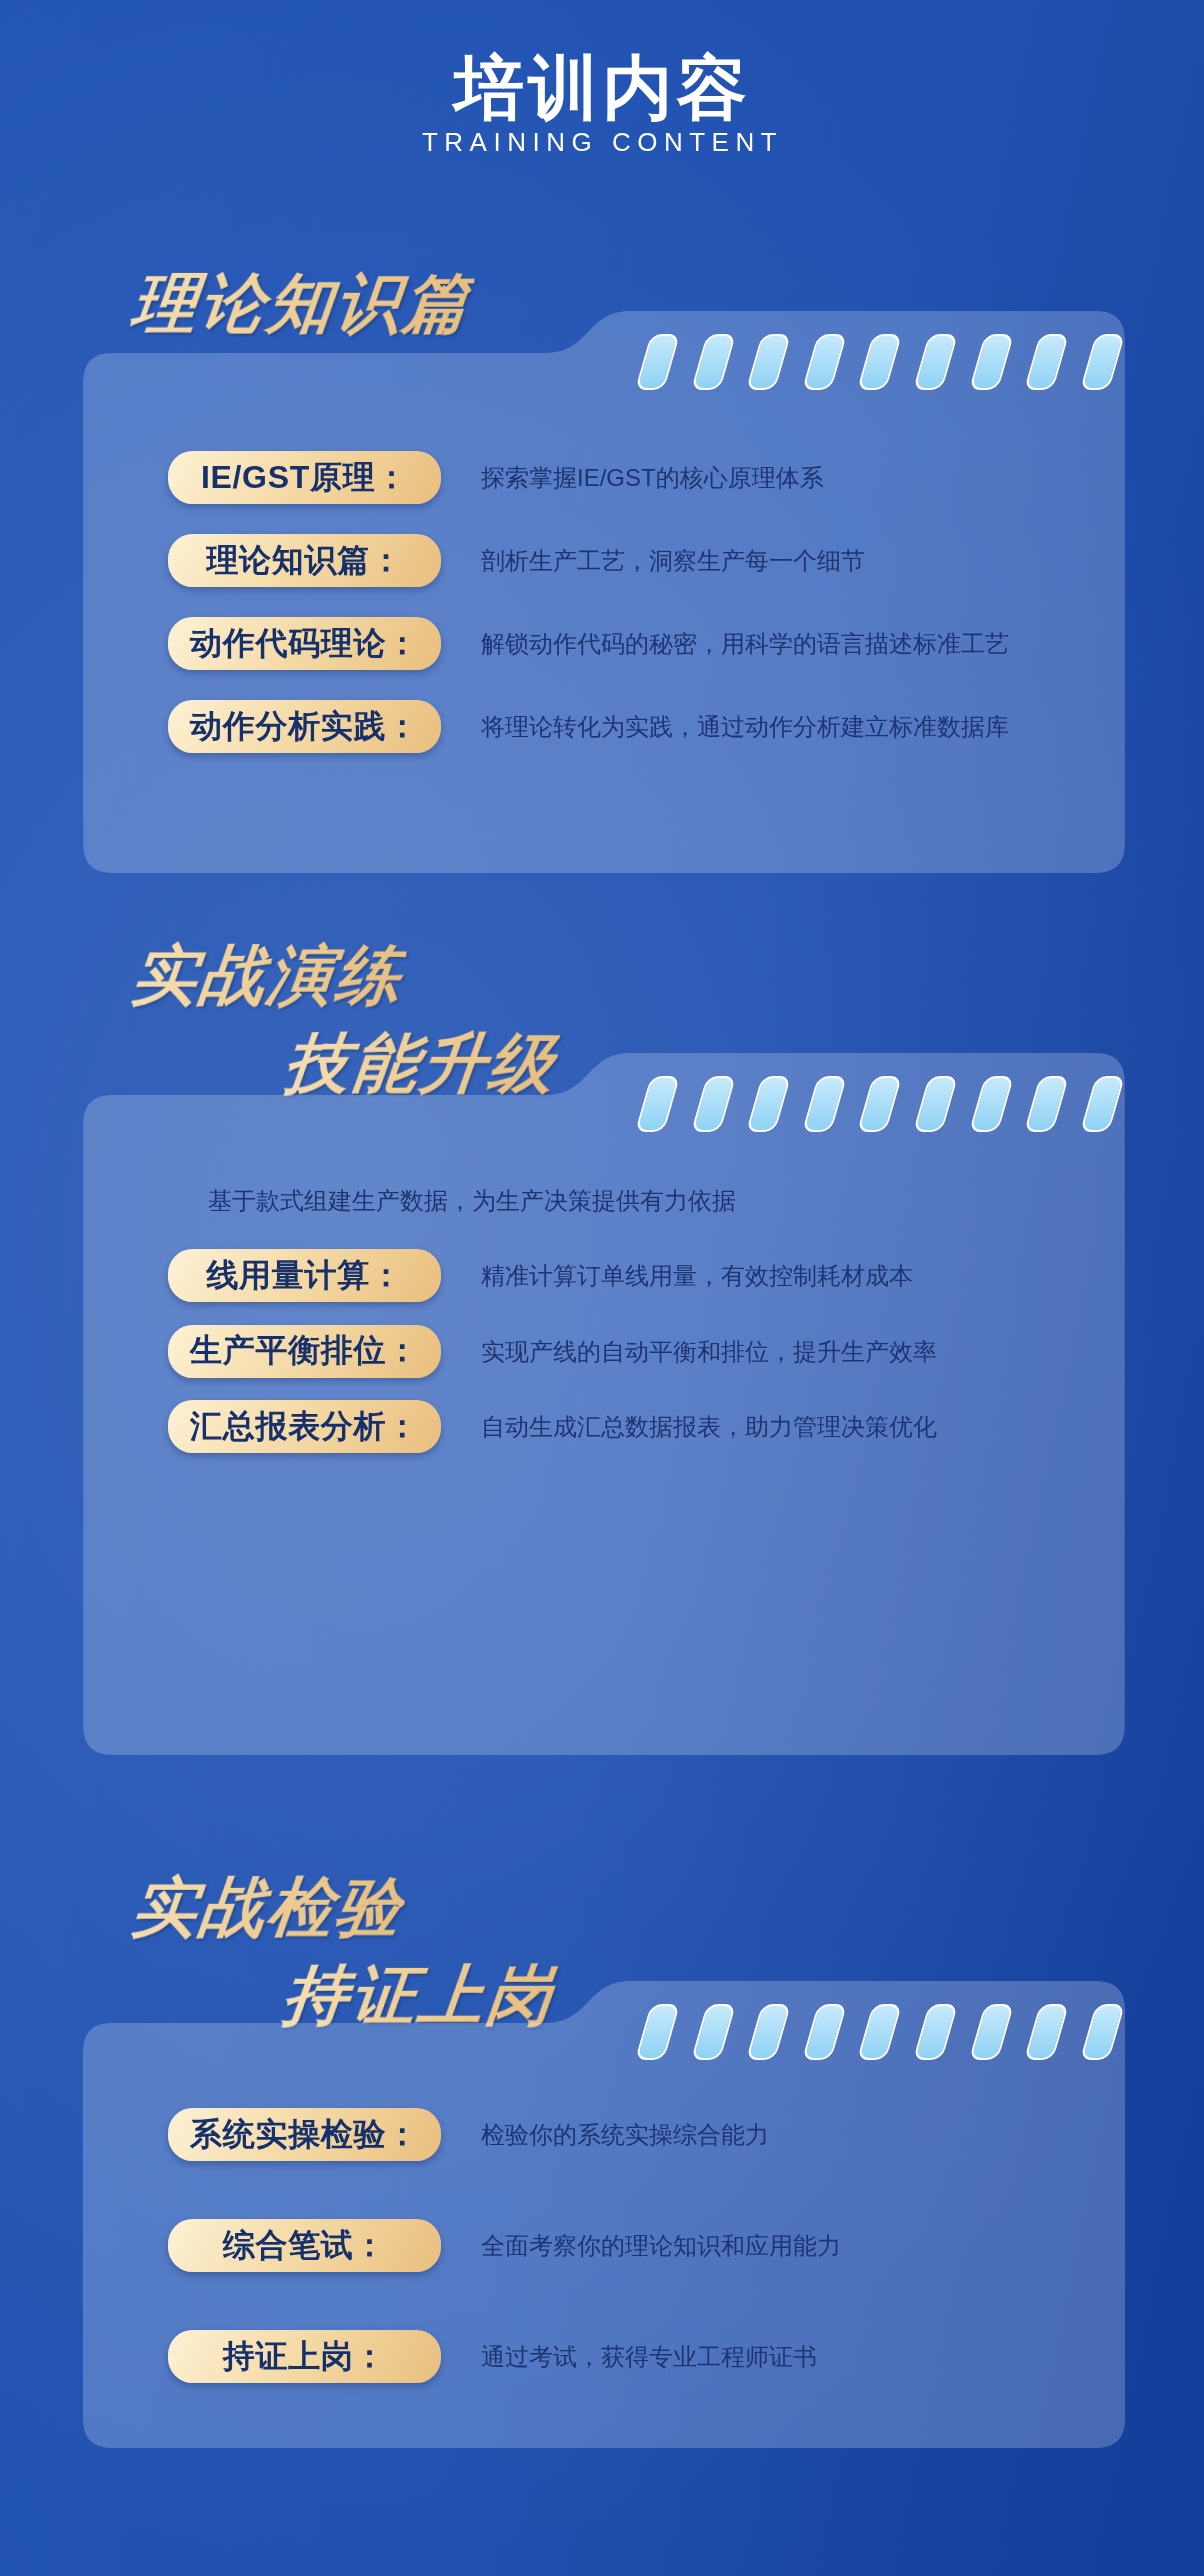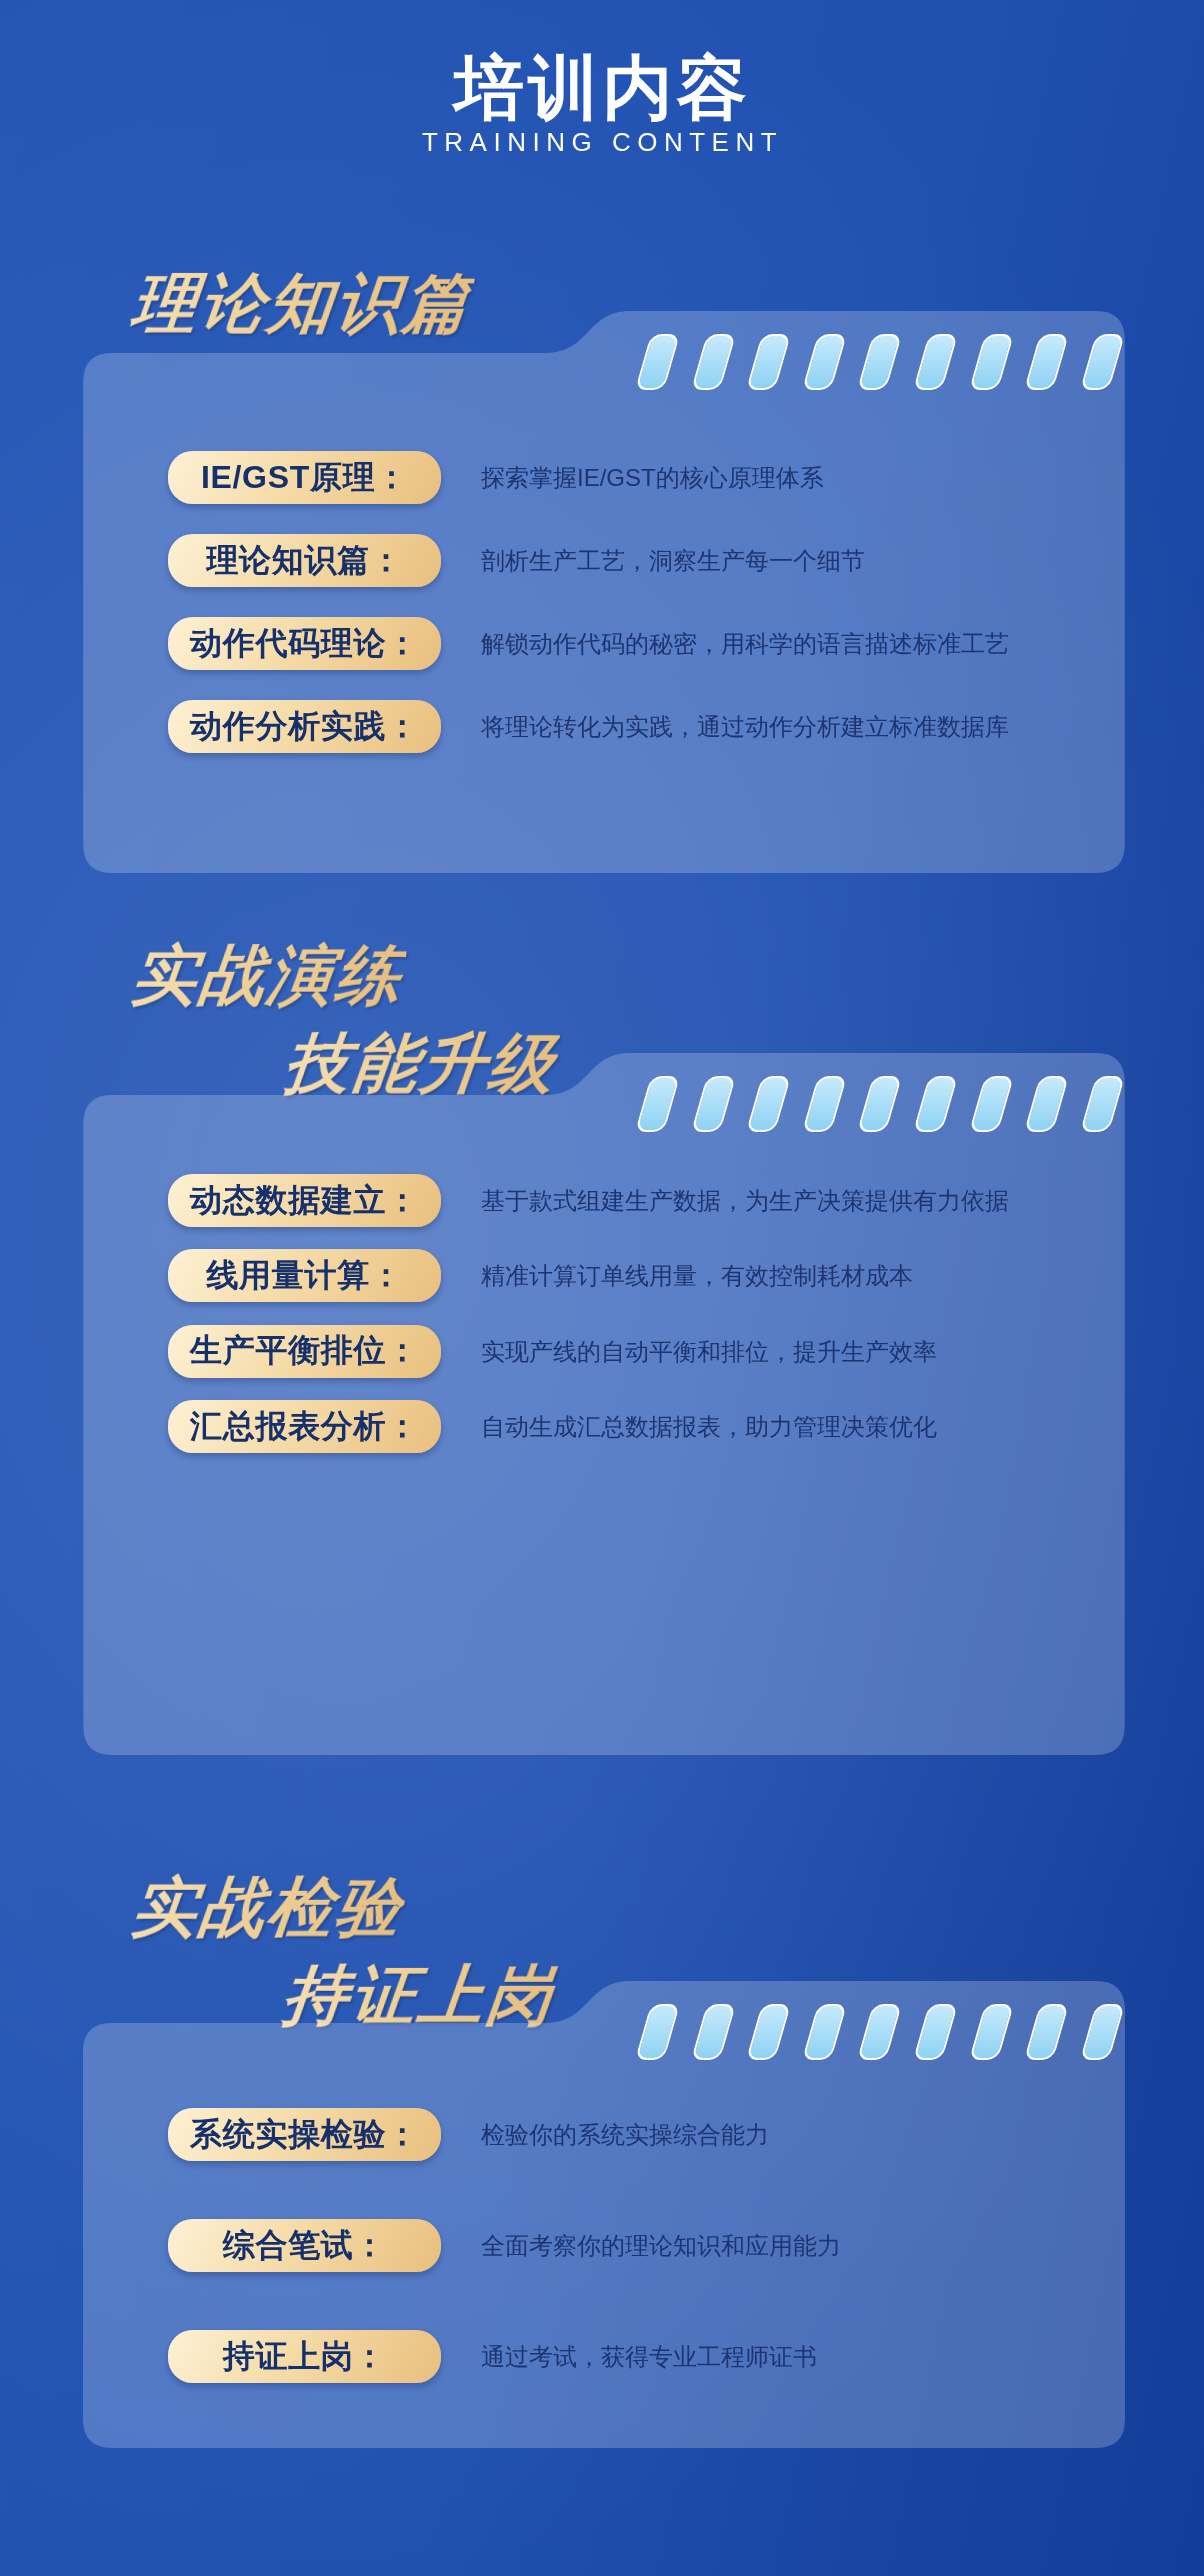--- a/index.html
+++ b/index.html
@@ -130,21 +130,20 @@
         <div class="slash"></div>
         <div class="slash"></div>
         <div class="slash"></div>
         <div class="slash"></div>
         <div class="slash"></div>
         <div class="slash"></div>
         <div class="slash"></div>
     </div>
     <div class="panel-body">
       <div class="row">
-        <div class="pill">动态数据建立：</div>
         <div class="desc">基于款式组建生产数据，为生产决策提供有力依据</div>
       </div>
       <div class="row">
         <div class="pill">线用量计算：</div>
         <div class="desc">精准计算订单线用量，有效控制耗材成本</div>
       </div>
       <div class="row">
         <div class="pill">生产平衡排位：</div>
         <div class="desc">实现产线的自动平衡和排位，提升生产效率</div>
       </div>

